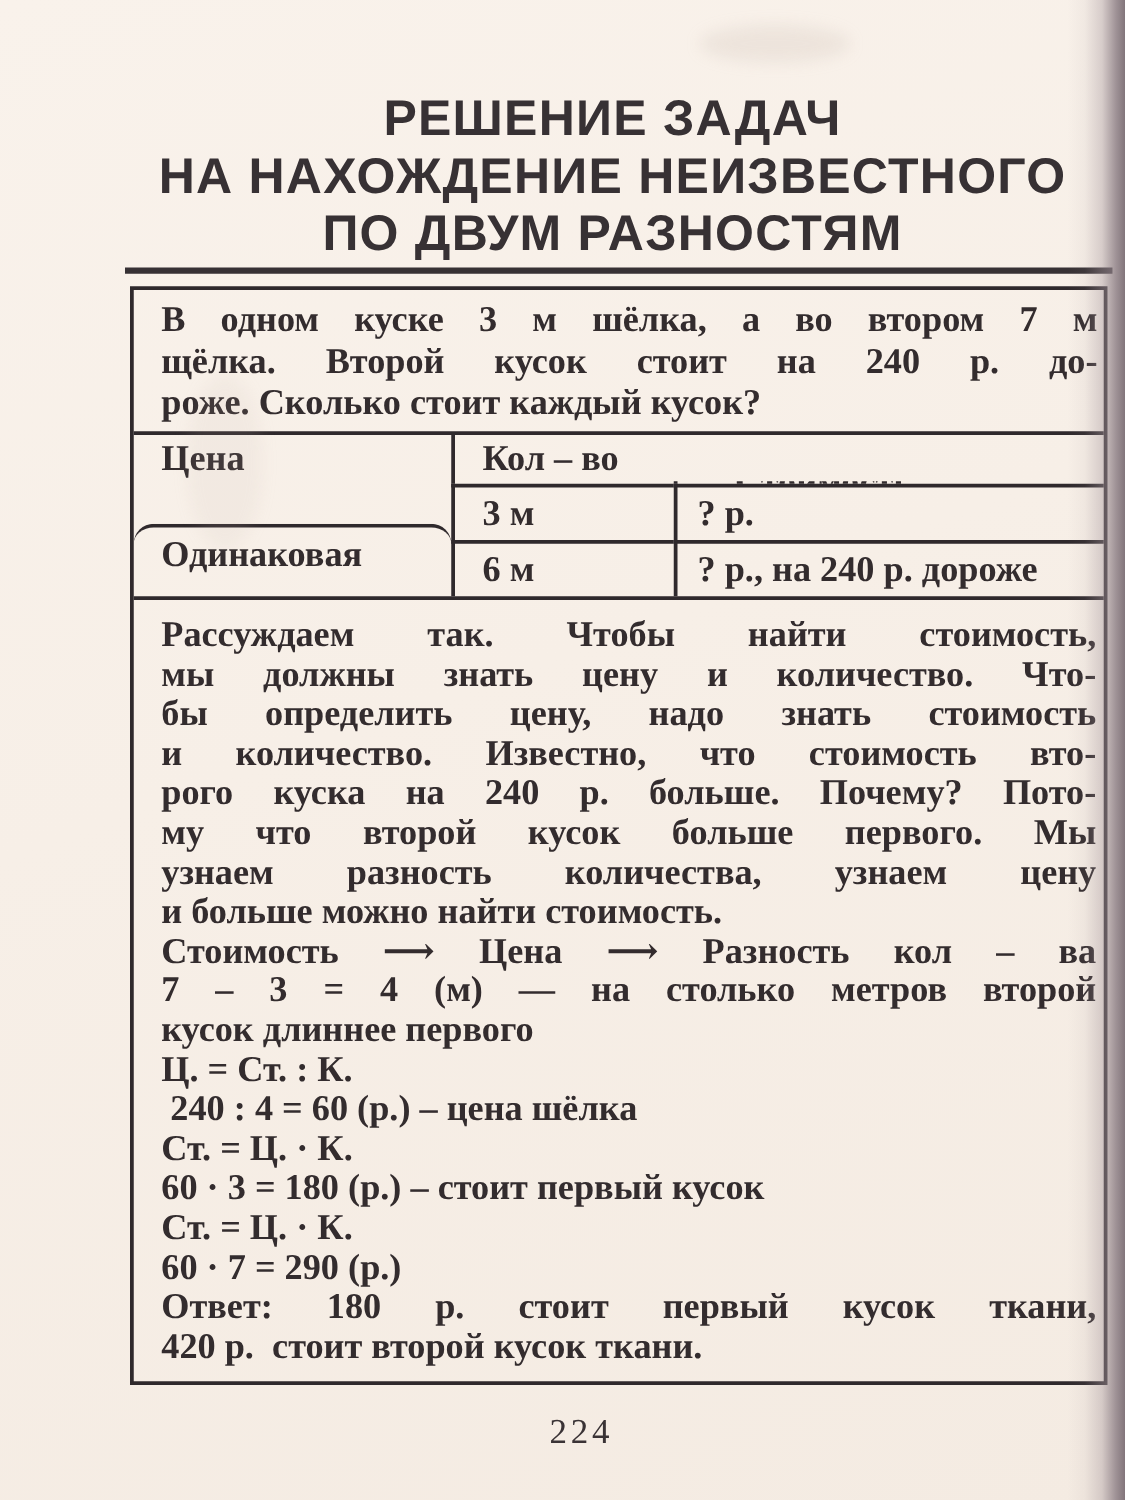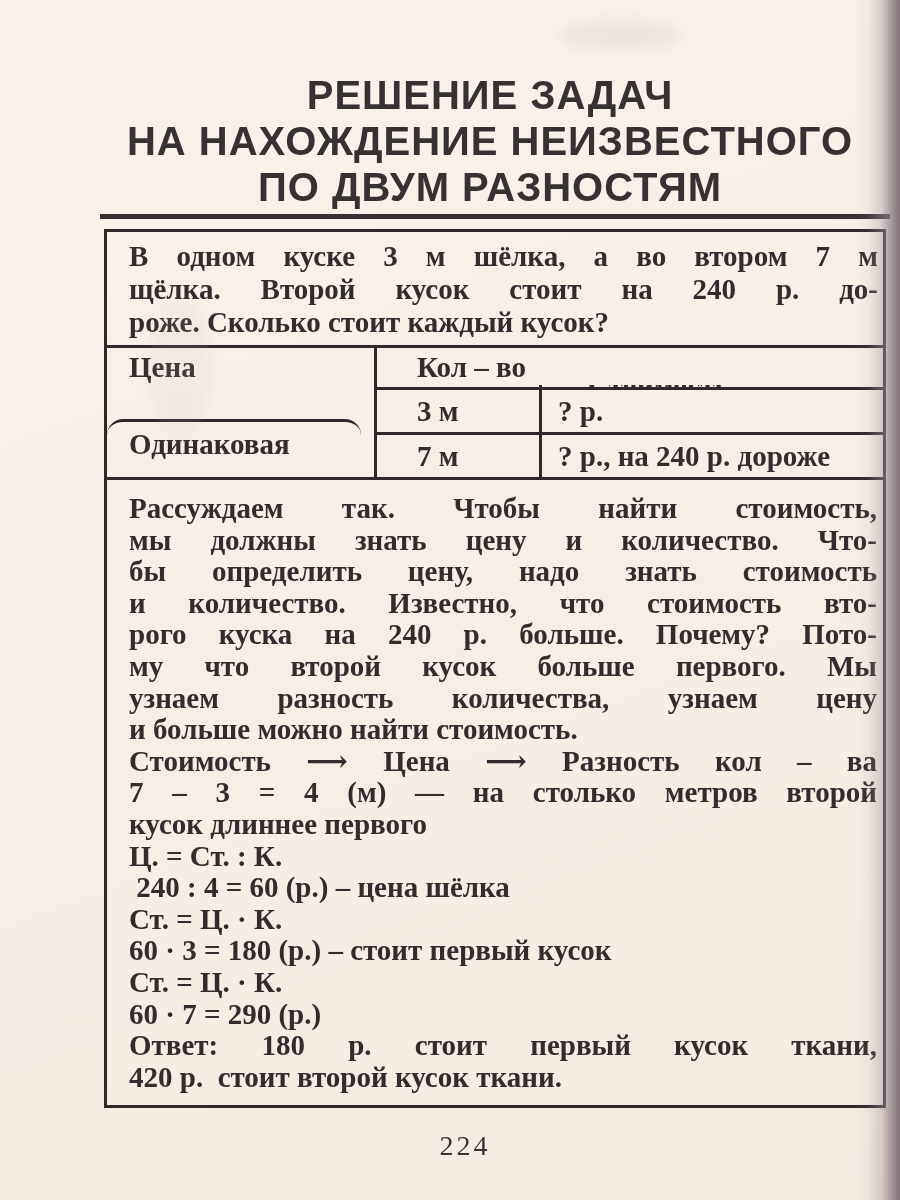--- a/index.html
+++ b/index.html
@@ -63,21 +63,21 @@
     font-size: 29px;
   }
   .ptable > div {
     display: flex;
     align-items: center;
     box-sizing: border-box;
     overflow: hidden;
     white-space: nowrap;
   }
   .cell-pad { padding-left: 22px; border-radius: 16px; }
-  .col2 { border-left: 3px solid #2f292c; padding-left: 40px; margin-left: 13px; }
+  .col2 { border-left: 3px solid #2f292c; padding-left: 22px; }
   .col3 { border-left: 3px solid #2f292c; padding-left: 16px; }
   .hdr3 { padding-left: 46px; margin-top: 37px; }
   .row-line { border-top: 3px solid #2f292c; }
   .span2 { grid-row: 2 / span 2; align-items: flex-start !important; padding-top: 6px; margin-top: 32px; }
   
   .solution {
     padding: 13px 6px 12px 22px;
     font-weight: 700;
     font-size: 29px;
     line-height: 31.6px;
@@ -139,21 +139,21 @@
     <div class="ptable">
       <div class="cell-pad">Цена</div>
       <div class="col2">Кол – во</div>
       <div class="col3 hdr3">Стоимость</div>
 
       <div class="cell-pad span2 row-line">Одинаковая</div>
 
       <div class="col2 row-line">3 м</div>
       <div class="col3 row-line">? р.</div>
 
-      <div class="col2 row-line">7 м</div>
+      <div class="col2 row-line">6 м</div>
       <div class="col3 row-line">? р., на 240 р. дороже</div>
     </div>
 
     <div class="solution">
       <div class="stretch">Рассуждаем так. Чтобы найти стоимость,</div>
       <div class="stretch">мы должны знать цену и количество. Что-</div>
       <div class="stretch">бы определить цену, надо знать стоимость</div>
       <div class="stretch">и количество. Известно, что стоимость вто-</div>
       <div class="stretch">рого куска на 240 р. больше. Почему? Пото-</div>
       <div class="stretch">му что второй кусок больше первого. Мы</div>

